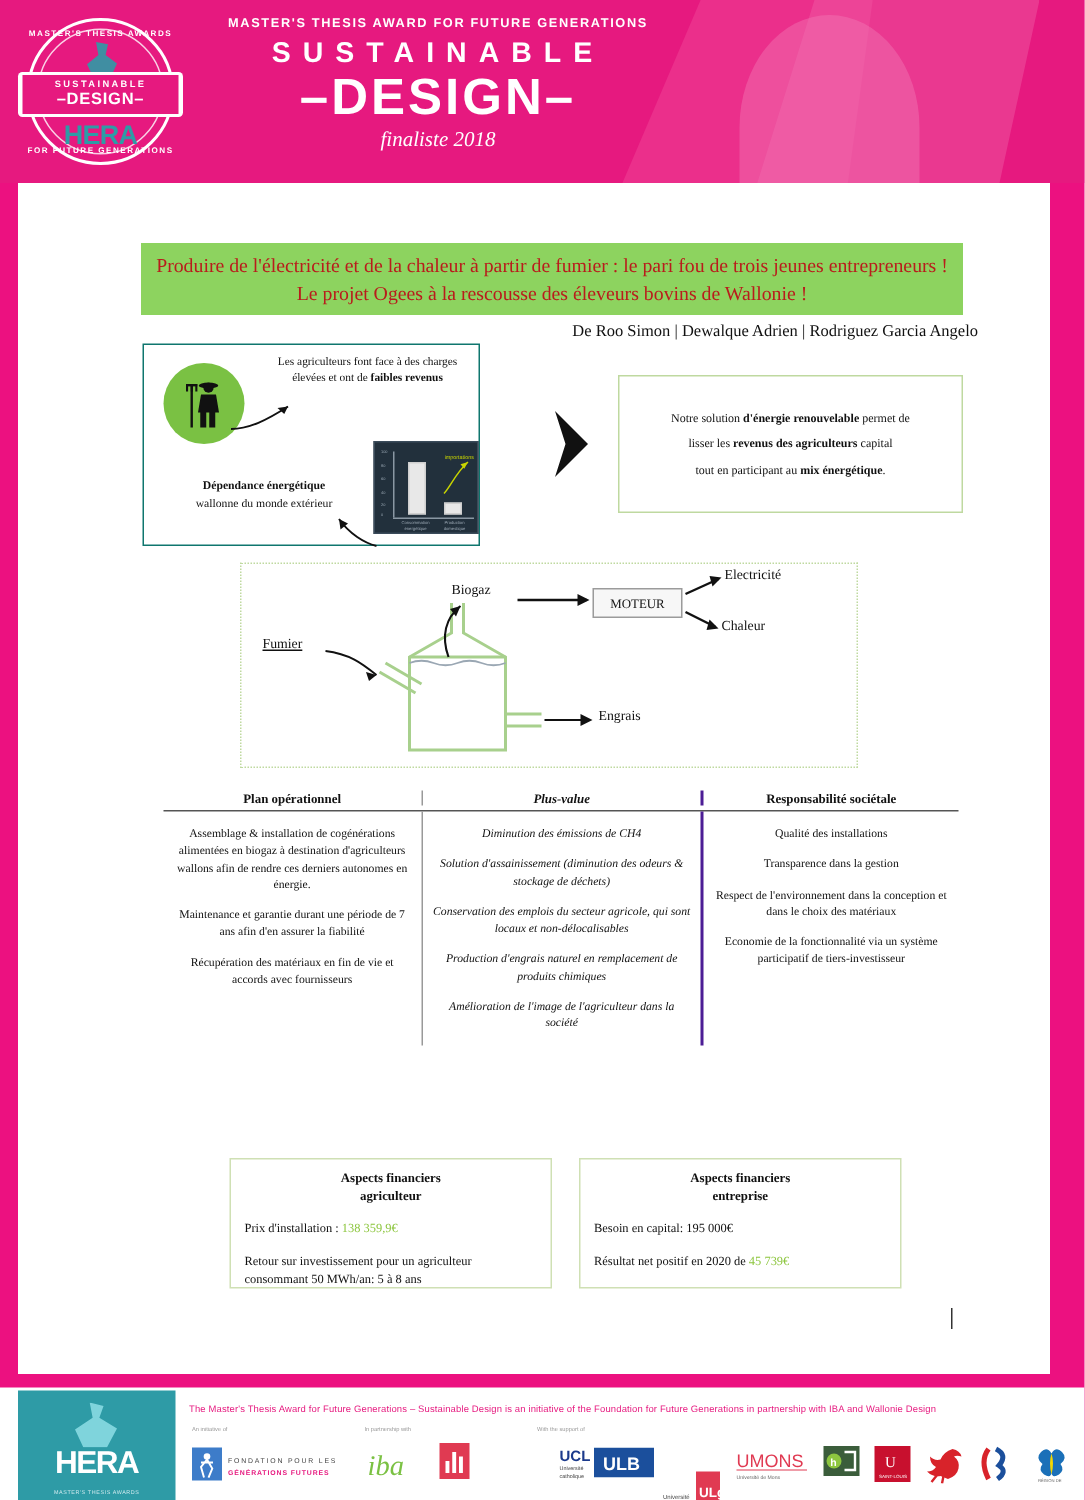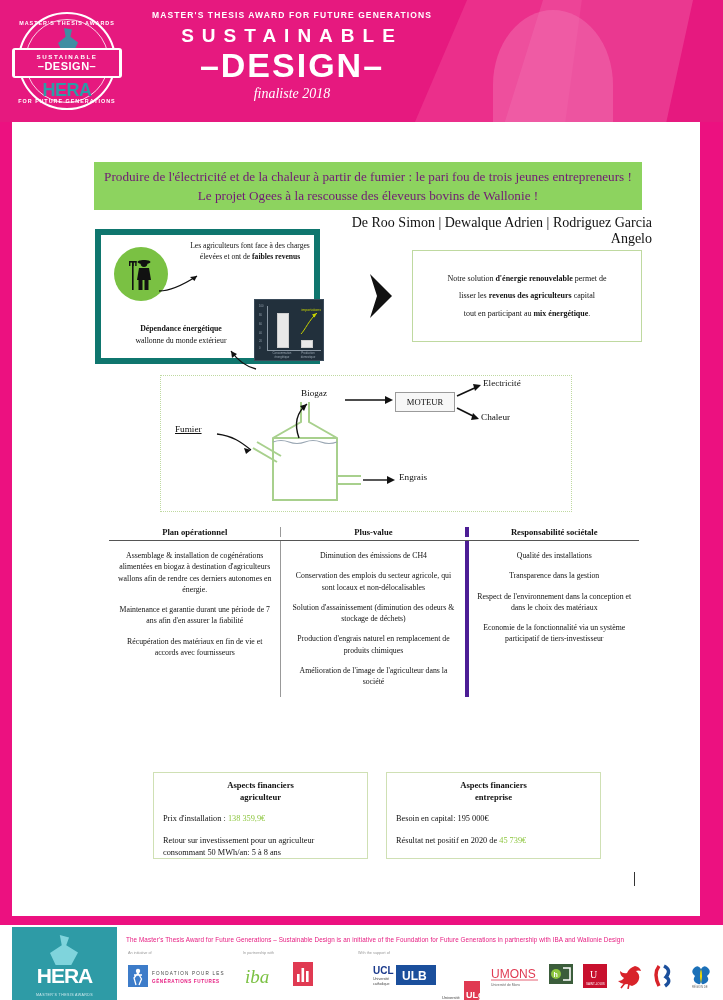--- a/index.html
+++ b/index.html
@@ -103,33 +103,33 @@
 
   
   .page {
     position:absolute; left:12px; top:122px; width:688px; height:794px;
     background:#fff;
   }
 
   .title-banner {
     position:absolute; left:82px; top:40px; width:548px;
     background:#8DD35F; padding:5px 8px; text-align:center;
-    font-size:13.2px; color:#701a75; line-height:1.45;
+    font-size:13.2px; color:#b91c1c; line-height:1.45;
   }
 
   .authors {
     position:absolute; left:300px; top:93px; width:340px;
-    text-align:right; font-size:14px; color:#111;
+    text-align:right; font-size:11px; color:#111;
     font-family:"Liberation Serif",serif;
   }
 
   
   .box-left {
     position:absolute; left:83px; top:107px; width:225px; height:135px;
-    border:6px solid #0f766e; background:#fff;
+    border:1px solid #0f766e; background:#fff;
   }
   .farmer-icon {
     position:absolute; left:13px; top:12px; width:54px; height:54px;
     background:#7AC143; border-radius:50%;
   }
   .farmer-glyph {
     position:absolute; left:14px; top:10px; width:28px; height:34px;
   }
   .txt-charges {
     position:absolute; left:78px; top:5px; width:142px;
@@ -195,21 +195,21 @@
   
   .tbl {
     position:absolute; left:97px; top:405px; width:530px;
   }
   .tbl-head {
     display:flex; border-bottom:1.6px solid #555; padding-bottom:3px;
   }
   .tbl-body { display:flex; }
   .col { padding:0 7px; }
   .col-1 { width:178px; }
-  .col-2 { width:196px; border-left:1px solid #999; border-right:4px solid #4c1d95; }
+  .col-2 { width:196px; border-left:1px solid #999; border-right:2px solid #4c1d95;font-style:italic; }
   .col-3 { width:176px; }
   .col-h {
     text-align:center; font-size:8.6px; font-weight:bold; color:#111;
   }
   .cell {
     text-align:center; font-size:7.8px; line-height:1.45; color:#111;
     margin:9px 0;
   }
   .col-2.bodycol, .col-3.bodycol { }
 
@@ -421,22 +421,22 @@
       <div class="col col-3 col-h">Responsabilité sociétale</div>
     </div>
     <div class="tbl-body">
       <div class="col col-1 bodycol">
         <div class="cell">Assemblage &amp; installation de cogénérations alimentées en biogaz à destination d'agriculteurs wallons afin de rendre ces derniers autonomes en énergie.</div>
         <div class="cell">Maintenance et garantie durant une période de 7 ans afin d'en assurer la fiabilité</div>
         <div class="cell">Récupération des matériaux en fin de vie et accords avec fournisseurs</div>
       </div>
       <div class="col col-2 bodycol">
         <div class="cell">Diminution des émissions de CH4</div>
+        <div class="cell">Solution d'assainissement (diminution des odeurs &amp; stockage de déchets)</div>
         <div class="cell">Conservation des emplois du secteur agricole, qui sont locaux et non-délocalisables</div>
-        <div class="cell">Solution d'assainissement (diminution des odeurs &amp; stockage de déchets)</div>
         <div class="cell">Production d'engrais naturel en remplacement de produits chimiques</div>
         <div class="cell">Amélioration de l'image de l'agriculteur dans la société</div>
       </div>
       <div class="col col-3 bodycol">
         <div class="cell">Qualité des installations</div>
         <div class="cell">Transparence dans la gestion</div>
         <div class="cell">Respect de l'environnement dans la conception et dans le choix des matériaux</div>
         <div class="cell">Economie de la fonctionnalité via un système participatif de tiers-investisseur</div>
       </div>
     </div>

